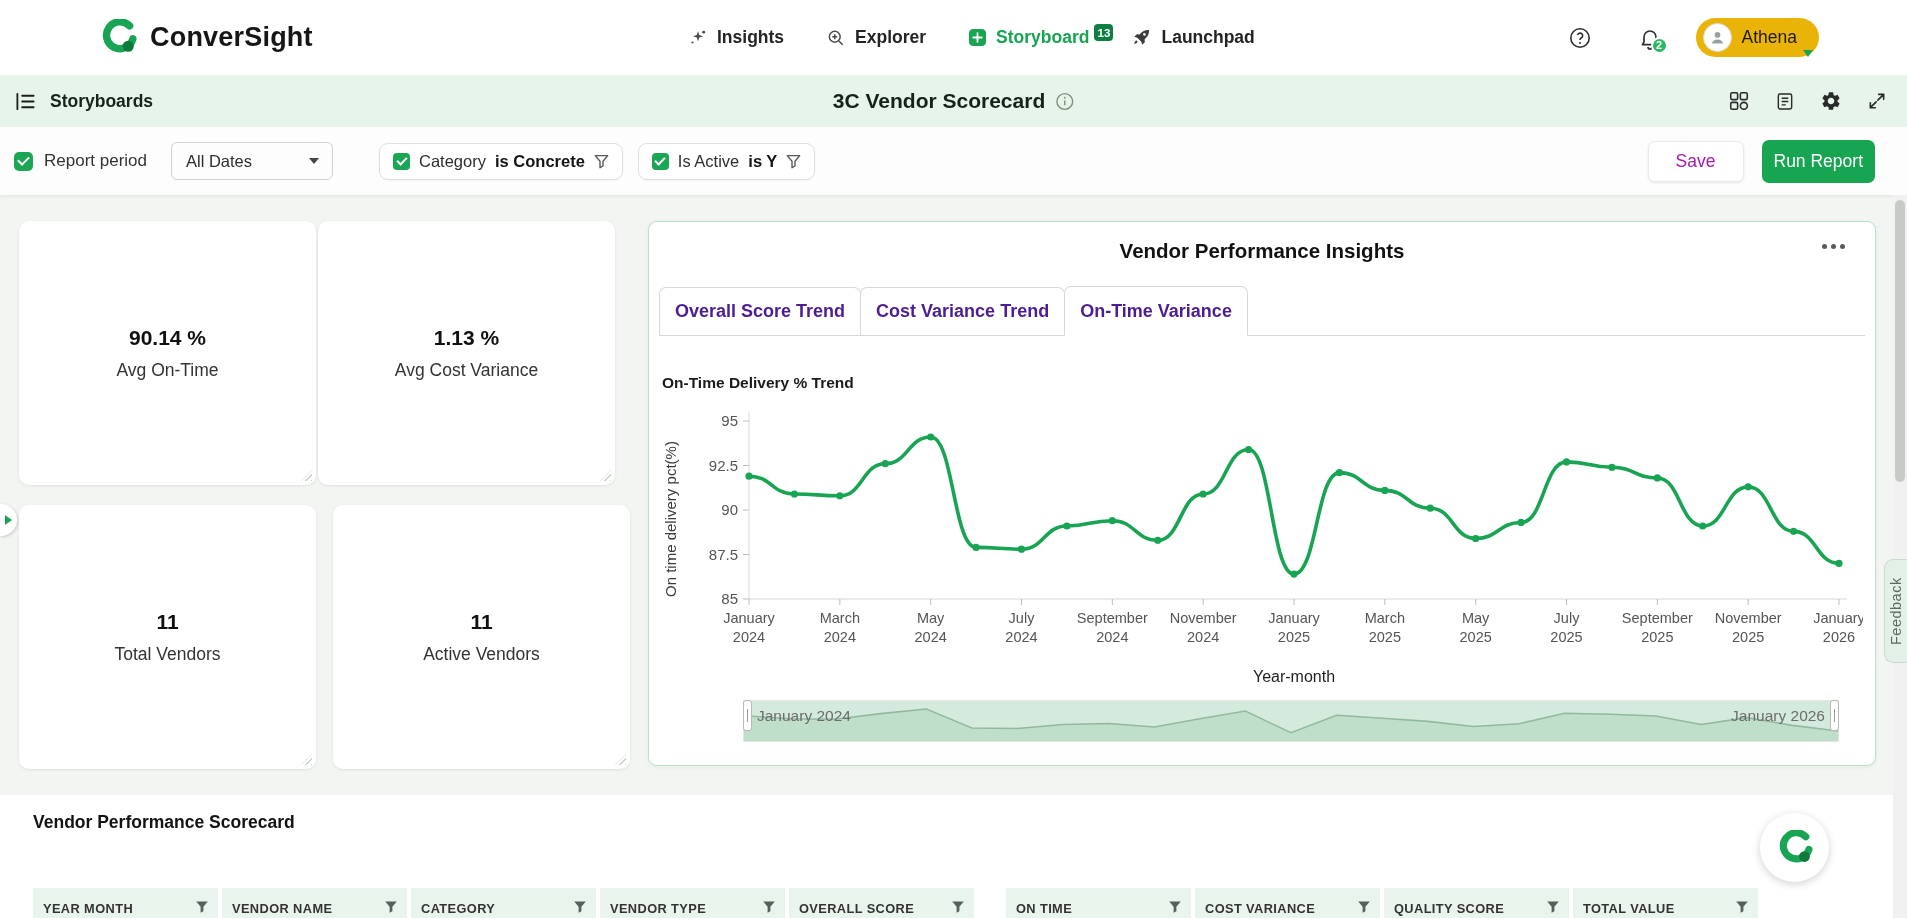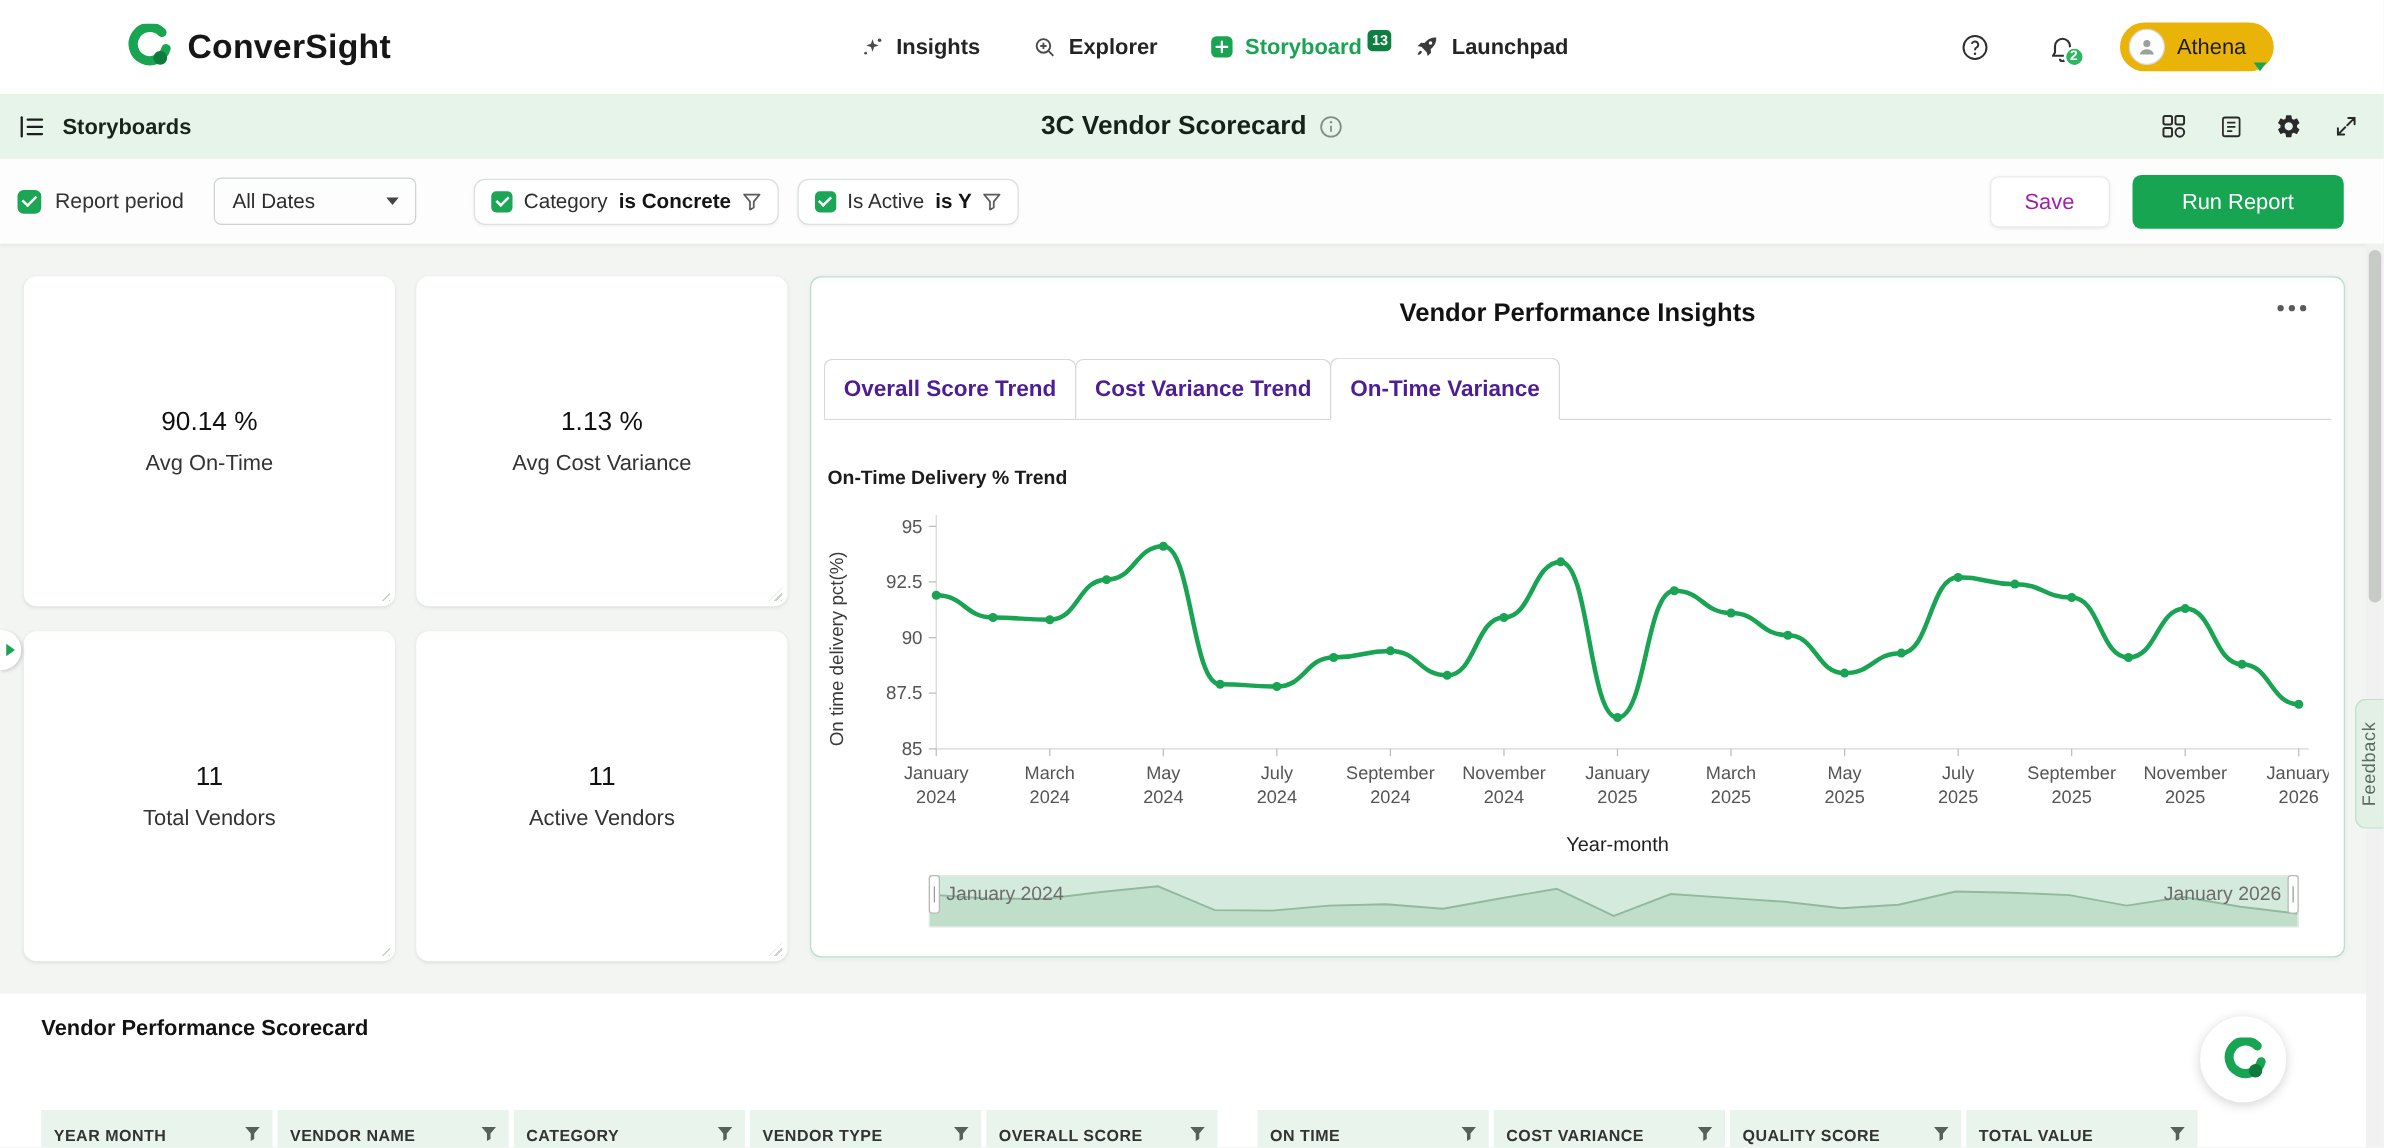--- a/index.html
+++ b/index.html
@@ -39,30 +39,30 @@
   .rp-label{margin-left:11px;font-size:17px;color:#333}
   .date-select{margin-left:24px;width:162px;height:38px;border:1px solid #ccd4cd;border-radius:6px;background:#fcfdfc;display:flex;align-items:center;justify-content:space-between;padding:0 13px 0 14px;font-size:16.5px;color:#2c2c2c;cursor:pointer}
   .sel-caret{width:0;height:0;border-left:5.5px solid transparent;border-right:5.5px solid transparent;border-top:6.5px solid #444}
   .filter-chip{display:flex;align-items:center;gap:9px;height:37px;padding:0 13px;background:#fff;border:1px solid #dbe1db;border-radius:9px;box-shadow:0 1px 2px rgba(0,0,0,.04);font-size:16.5px;color:#2e2e2e;cursor:pointer;white-space:nowrap}
   .chip-1{margin-left:46px}
   .chip-2{margin-left:15px}
   .chip-check{width:17px;height:17px;background:#1ba656;border-radius:4px;position:relative;flex:none}
   .chip-check::after{content:"";position:absolute;left:3.5px;top:4px;width:8px;height:4px;border-left:2px solid #fff;border-bottom:2px solid #fff;transform:rotate(-45deg)}
   .chip-cond{font-weight:bold;color:#141414}
   .save-btn{margin-left:auto;height:41px;padding:0 27px;background:#fff;border:1px solid #e9ebe9;border-radius:7px;font-size:17.5px;color:#a21caf;box-shadow:0 1px 3px rgba(0,0,0,.08);cursor:pointer;font-family:inherit}
-  .run-btn{margin-left:18px;height:43px;padding:0 40px;background:#17a551;border:none;border-radius:7px;font-size:17.5px;color:#fff;cursor:pointer;font-family:inherit}
+  .run-btn{margin-left:18px;height:43px;padding:0 12px;background:#17a551;border:none;border-radius:7px;font-size:17.5px;color:#fff;cursor:pointer;font-family:inherit}
 
   
   .content{position:absolute;top:195px;left:0;right:0;bottom:0;background:#f3f5f3}
   .lower-panel{position:absolute;left:0;top:600px;width:1893px;height:123px;background:#fff}
 
   .kpi-card{position:absolute;width:297px;height:264px;background:#fff;border-radius:10px;box-shadow:0 1px 3px rgba(15,40,20,.09);display:flex;flex-direction:column;align-items:center;justify-content:center;gap:10px;cursor:pointer}
   .kpi-card::after{content:"";position:absolute;right:4px;bottom:4px;width:11px;height:11px;background:repeating-linear-gradient(135deg,transparent 0 2.5px,#ccd2cc 2.5px 4px);clip-path:polygon(100% 0,100% 100%,0 100%)}
-  .kpi-1{left:19px;top:26px}.kpi-2{left:333px;top:26px}.kpi-3{left:19px;top:310px}.kpi-4{left:333px;top:310px}
-  .kpi-value{font-size:21px;font-weight:normal;color:#101010}
+  .kpi-1{left:19px;top:26px}.kpi-2{left:318px;top:26px}.kpi-3{left:19px;top:310px}.kpi-4{left:333px;top:310px}
+  .kpi-value{font-size:21px;font-weight:bold;color:#101010}
   .kpi-label{font-size:17.5px;color:#333}
 
   
   .insights-card{position:absolute;left:648px;top:26px;width:1228px;height:545px;background:#fff;border:1px solid #bcdfc9;border-radius:9px;box-shadow:0 1px 4px rgba(20,120,60,.08)}
   .card-title{margin-top:17px;text-align:center;font-size:20.5px;font-weight:bold;color:#121212}
   .card-menu{position:absolute;right:24px;top:16px;display:flex;gap:4px;cursor:pointer;padding:6px}
   .card-menu i{width:5px;height:5px;border-radius:50%;background:#5a5a5a;display:block}
   .tabs{position:absolute;left:10px;right:10px;top:64px;height:50px;display:flex;align-items:flex-end;border-bottom:1px solid #d8d8d8}
   .tab{display:flex;align-items:center;height:48px;padding:0 15px;border:1px solid #d8d8d8;border-bottom:none;border-radius:7px 7px 0 0;font-size:18px;font-weight:bold;color:#4c1d95;background:#fff;margin-right:-1px;cursor:pointer;white-space:nowrap}
   .tab.active{height:50px;margin-bottom:-1px;border-bottom:1px solid #fff;z-index:2;position:relative}

